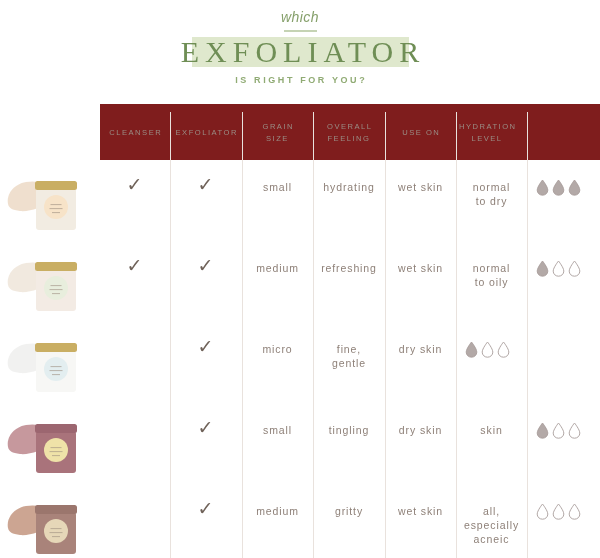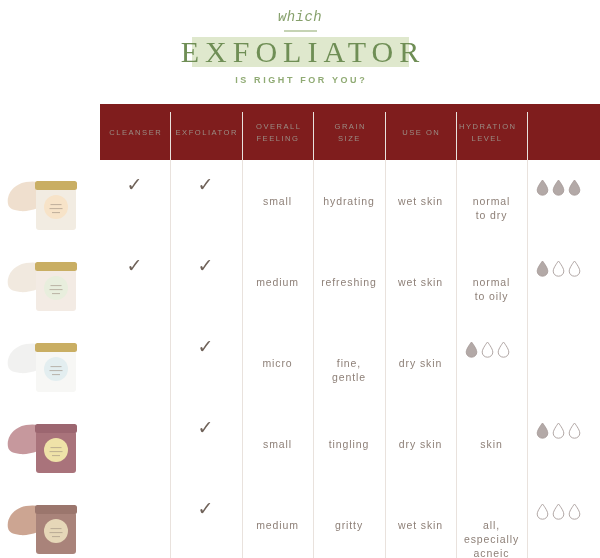--- a/index.html
+++ b/index.html
@@ -24,21 +24,21 @@
     position: absolute;
     top: 0; left: 0;
     width: 600px;
     height: 100px;
     text-align: center;
   }
 
   .which {
     position: absolute;
     top: 9px; left: 0; width: 600px;
-    font-family: Liberation Mono, monospace;
+    font-family: Liberation Sans, sans-serif;
     font-style: italic;
     font-size: 14px;
     color: #86a06b;
     letter-spacing: 0.4px;
   }
 
   .which-rule {
     position: absolute;
     top: 30px; left: 284px;
     width: 33px; height: 2px;
@@ -157,21 +157,21 @@
   .row-2 { top: 162px; }
   .row-3 { top: 243px; }
   .row-4 { top: 324px; }
 
   .cell {
     flex: 0 0 auto;
     display: flex;
     align-items: flex-start;
     justify-content: center;
     text-align: center;
-    padding-top: 34px;
+    padding-top: 20px;
     font-size: 10.5px;
     color: #8e8078;
     letter-spacing: 0.9px;
     line-height: 14px;
     font-weight: 400;
   }
 
   .check {
     font-size: 19px;
     line-height: 14px;
@@ -272,25 +272,25 @@
     </div>
 
   <div class="table">
     <div class="thead">
         <div class="th c0">
           <span>CLEANSER</span>
         </div>
         <div class="th c1">
           <span>EXFOLIATOR</span>
         </div>
+        <div class="th c2">
+          <span>GRAIN<br>SIZE</span>
+        </div>
         <div class="th c3">
           <span>OVERALL<br>FEELING</span>
-        </div>
-        <div class="th c2">
-          <span>GRAIN<br>SIZE</span>
         </div>
         <div class="th c4">
           <span>USE ON</span>
         </div>
         <div class="th c6">
           <span>HYDRATION<br>LEVEL</span>
         </div>
       </div>
     <div class="vdivs">
         <div class="vdiv" style="left: 70px;"></div>

